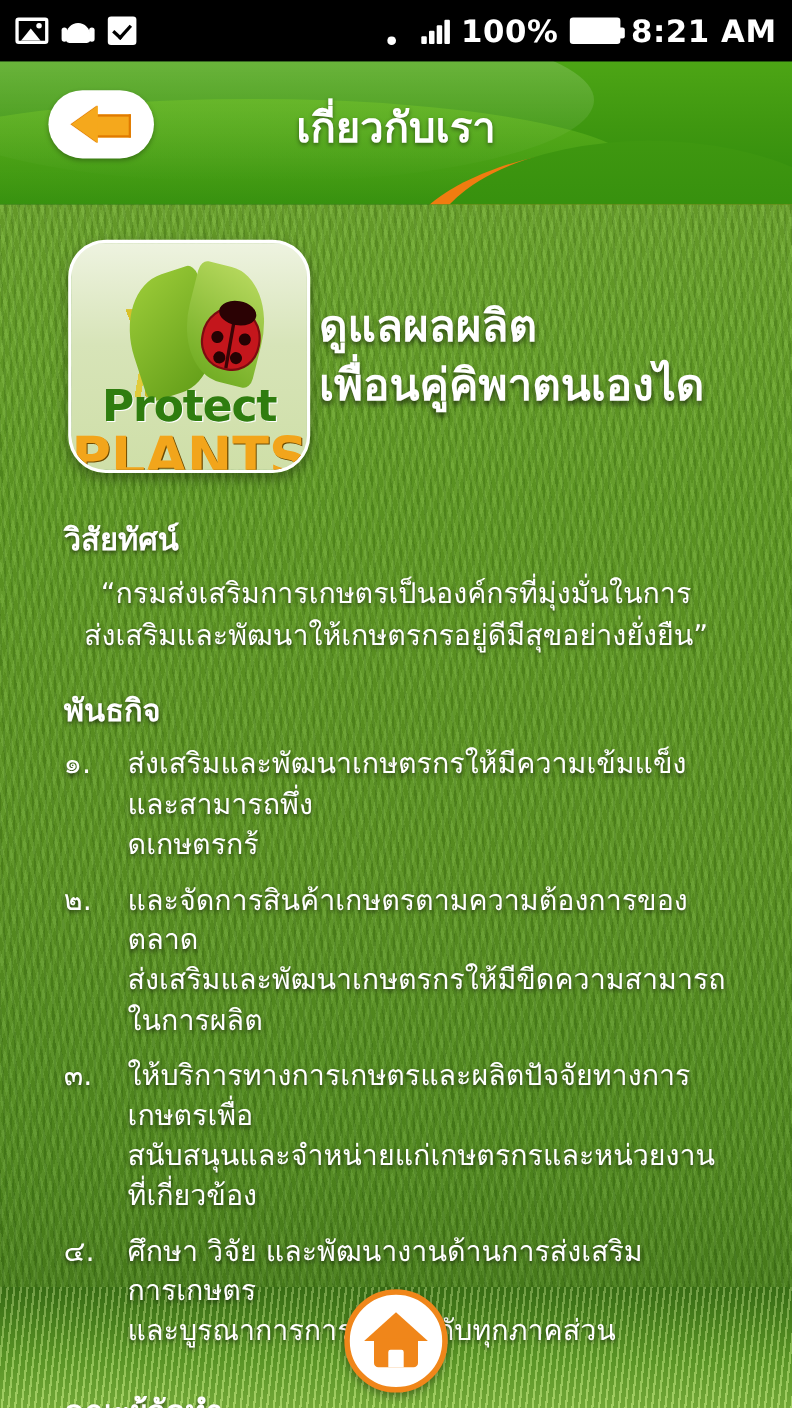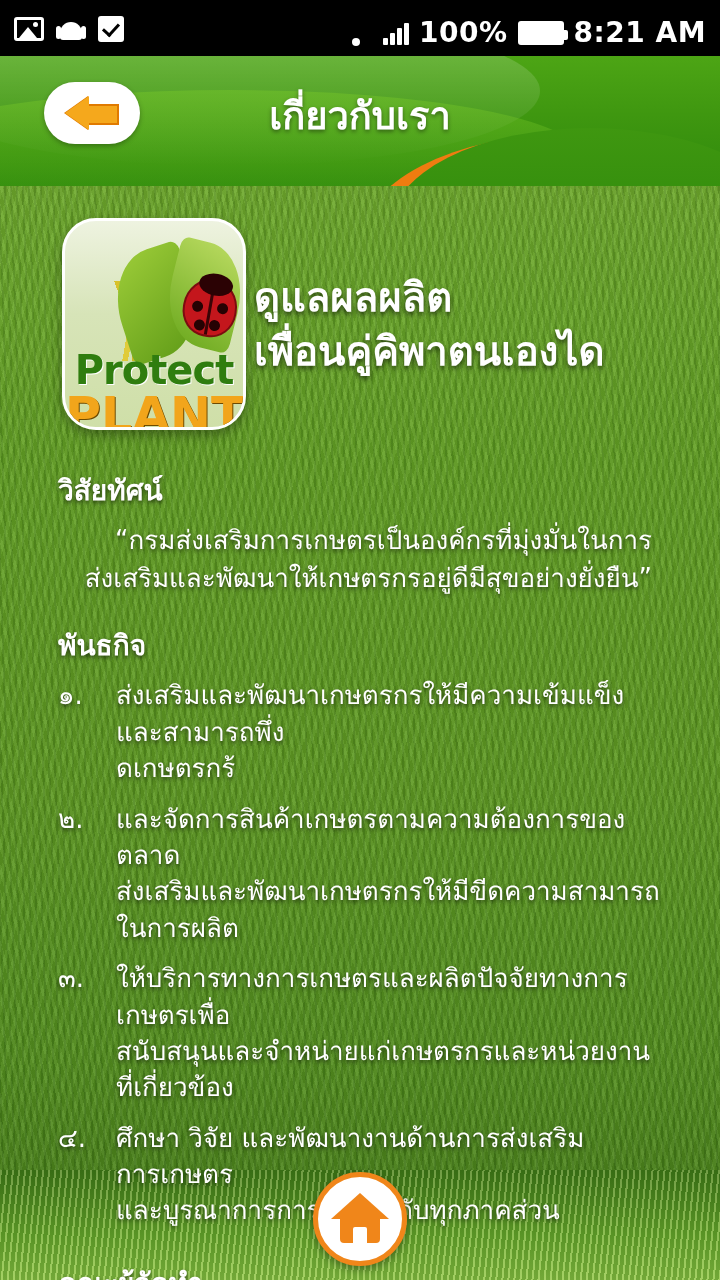--- a/index.html
+++ b/index.html
@@ -7,21 +7,21 @@
     width: 720px; height: 1280px;
     font-family: "DejaVu Sans", "Liberation Sans", sans-serif;
     overflow: hidden;
     background: #1d5c15;
   }
   .screen { position: relative; width: 720px; height: 1280px; overflow: hidden; }
 
   
   .statusbar {
     position: absolute; top: 0; left: 0; width: 720px; height: 56px;
-    background: #000; color: #fff; display: flex; align-items: flex-start;
+    background: #000; color: #fff; display: flex; align-items: center;
     padding: 16px 14px;
   }
   .sb-left { display: flex; align-items: center; gap: 12px; }
   .sb-right { margin-left: auto; display: flex; align-items: center; gap: 10px; }
   .sb-icon { display: inline-block; }
   .icon-photo {
     width: 30px; height: 24px; border: 3px solid #fff; border-radius: 3px;
     position: relative; overflow: hidden;
   }
   .icon-photo::after {
@@ -155,21 +155,21 @@
     background:
       repeating-linear-gradient(96deg, rgba(210,235,160,0.35) 0 2px, rgba(40,90,20,0.25) 2px 6px),
       linear-gradient(180deg,#3c7214,#6aa82c 60%, #8cc244 100%);
   }
 
   .inner { position: relative; z-index: 2; padding: 0 0; }
 
   
   .brand-row { display: flex; align-items: center; padding: 32px 0 0 62px; }
   .logo-card {
-    width: 184px; height: 212px; border-radius: 34px;
+    width: 220px; height: 212px; border-radius: 34px;
     background: linear-gradient(180deg,#eef3e0 0%, #d7e4b8 45%, #cfdfa8 100%);
     border: 3px solid #ffffff;
     box-shadow: 0 5px 12px rgba(0,0,0,0.35);
     position: relative; overflow: hidden;
     flex: 0 0 auto;
   }
   .leaf-a {
     position: absolute; left: 52px; top: 28px; width: 78px; height: 108px;
     background: linear-gradient(150deg,#9fce3a,#5e9a16);
     border-radius: 60% 10% 60% 10%;
@@ -226,21 +226,21 @@
   }
 
   
   .body-text { padding: 38px 58px 0 58px; color: #ffffff; }
   .sec-head {
     font-size: 28px; font-weight: bold; color: #ffffff;
     text-shadow: 0 2px 4px rgba(0,0,0,0.6);
     margin-bottom: 10px;
   }
   .quote {
-    text-align: right; font-size: 26px; line-height: 1.45;
+    text-align: center; font-size: 26px; line-height: 1.45;
     text-shadow: 0 2px 4px rgba(0,0,0,0.6);
     padding: 0 10px;
   }
   .mission-list { margin-top: 6px; }
   .mission-item {
     display: flex; font-size: 26px; line-height: 1.4; margin-bottom: 14px;
     text-shadow: 0 2px 4px rgba(0,0,0,0.6);
   }
   .mission-num { flex: 0 0 42px; }
   .mission-text { flex: 1 1 auto; margin-left: 16px; }

